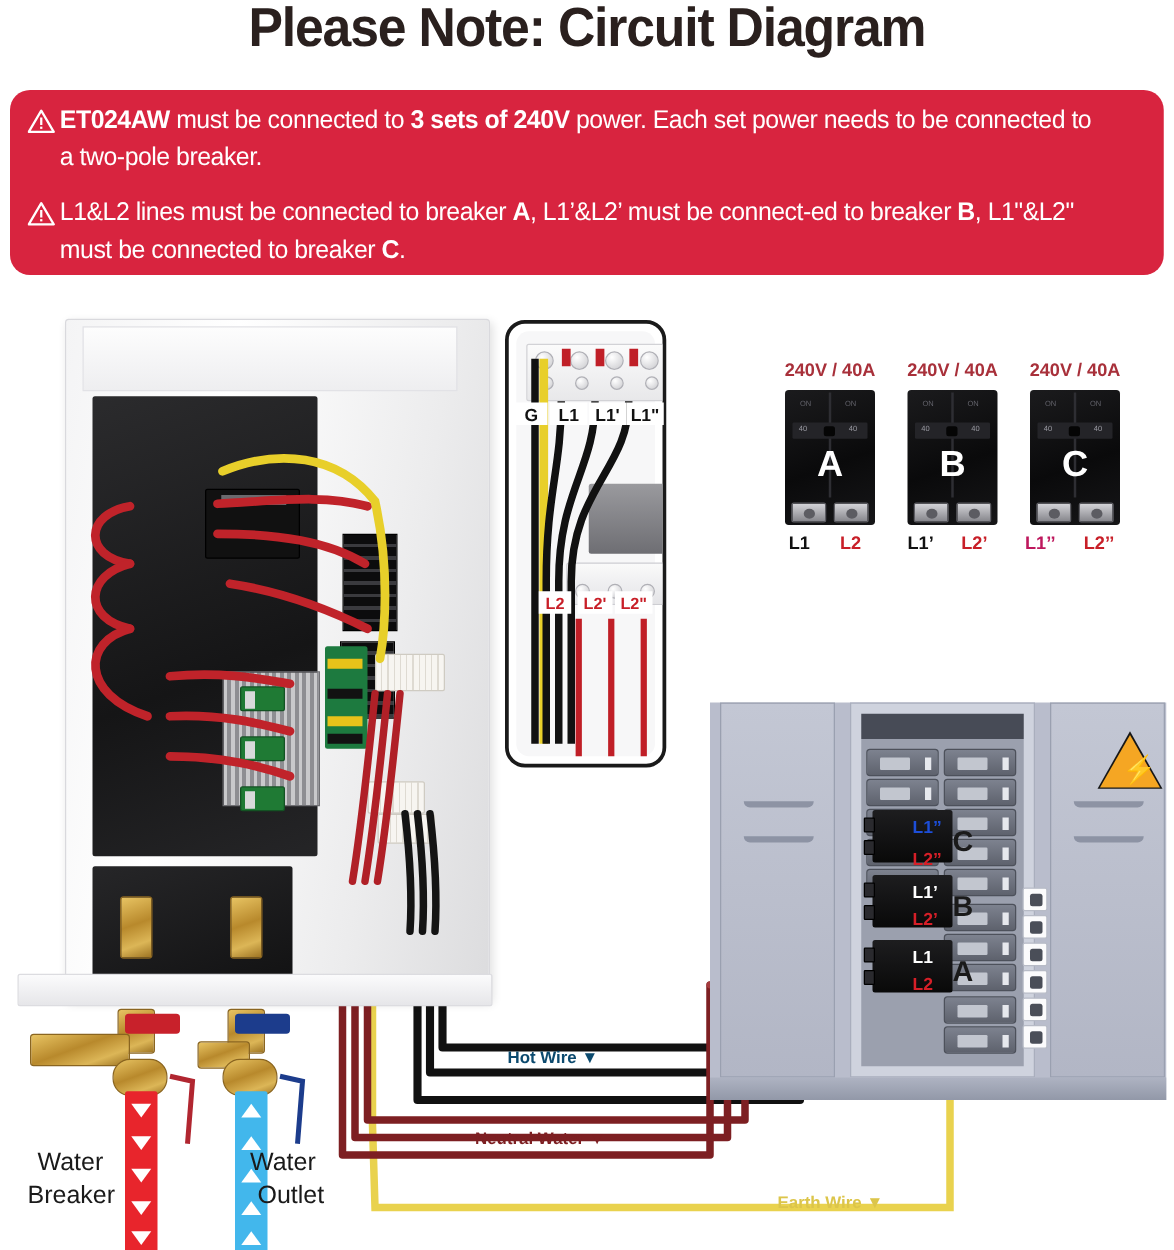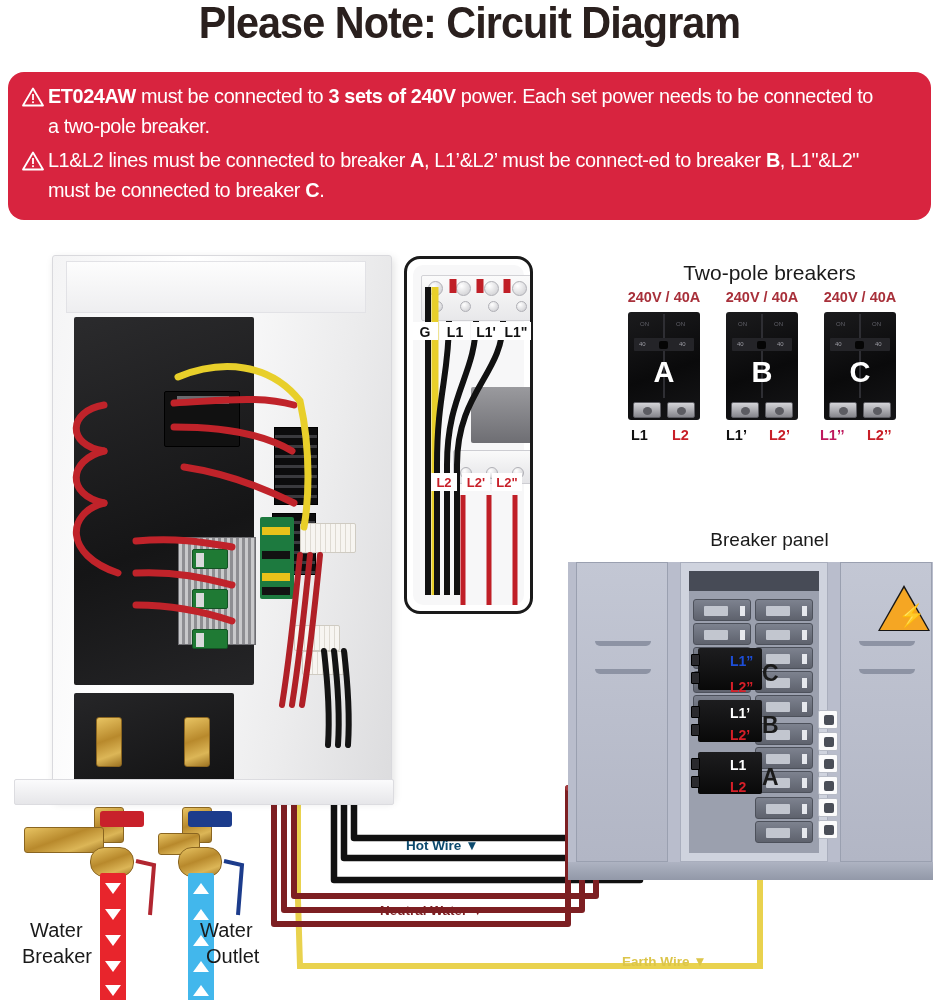--- a/index.html
+++ b/index.html
@@ -21,21 +21,21 @@
     transform: scaleX(0.94); transform-origin: center top;
   }
 
   
   .warn-banner {
     position:absolute; left:8px; top:72px; width:923px; height:148px;
     background:#d8243f; border-radius:16px;
     padding:9px 18px 0 14px;
   }
   .warn-row { display:flex; align-items:flex-start; }
-  .warn-row + .warn-row { margin-top:4px; }
+  .warn-row + .warn-row { margin-top:14px; }
   .tri-icon { flex:0 0 22px; width:22px; height:20px; margin-top:6px; }
   .warn-text {
     color:#ffffff; font-size:20.5px; line-height:30px;
     font-family:"Liberation Sans", sans-serif;
     letter-spacing:-0.4px; padding-left:4px;
     transform:scaleX(0.97); transform-origin:left center;
   }
   .warn-text b { font-weight:bold; }
 
   
@@ -476,21 +476,20 @@
 
   <div class="chip" style="left:412px;top:322px;width:26px;height:18px;font-size:14px;padding-top:3px;color:#111">G</div>
   <div class="chip" style="left:440px;top:322px;width:30px;height:18px;font-size:14px;padding-top:3px;color:#111">L1</div>
   <div class="chip" style="left:471px;top:322px;width:30px;height:18px;font-size:14px;padding-top:3px;color:#111">L1'</div>
   <div class="chip" style="left:501px;top:322px;width:30px;height:18px;font-size:14px;padding-top:3px;color:#111">L1"</div>
 
   <div class="chip" style="left:431px;top:473px;width:26px;height:18px;font-size:13px;padding-top:3px;color:#c81f28">L2</div>
   <div class="chip" style="left:462px;top:473px;width:28px;height:18px;font-size:13px;padding-top:3px;color:#c81f28">L2'</div>
   <div class="chip" style="left:492px;top:473px;width:30px;height:18px;font-size:13px;padding-top:3px;color:#c81f28">L2"</div>
 
-  <div class="tp-title">Two-pole breakers</div>
 
   <div class="tp-volt" style="left:614px;top:289px">240V / 40A</div>
   <div class="breaker" style="left:628px;top:312px">
     <div class="split"></div>
     <div class="ontxt" style="left:12px">ON</div>
     <div class="ontxt" style="left:48px">ON</div>
     <div class="ampbar">
         <span style="left:5px">40</span>
         <span style="left:45px">40</span>
       </div>
@@ -529,21 +528,20 @@
         <span style="left:45px">40</span>
       </div>
     <div class="dot"></div>
     <div class="bletter">C</div>
     <div class="lug" style="left:5px"></div>
       <div class="lug" style="right:5px"></div>
   </div>
   <div class="lug-lbl" style="left:820px;top:427px;color:#be185d">L1’’</div>
   <div class="lug-lbl" style="left:867px;top:427px;color:#c81f28">L2’’</div>
 
-  <div class="bp-title">Breaker panel</div>
   <div class="bp-body">
     <div class="bp-door" style="left:8px">
       <div class="slot" style="top:78px"></div>
         <div class="slot" style="top:106px"></div>
     </div>
     <div class="bp-door" style="left:272px">
       <div class="slot" style="top:78px"></div>
         <div class="slot" style="top:106px"></div>
     </div>
     <div class="bp-center">

